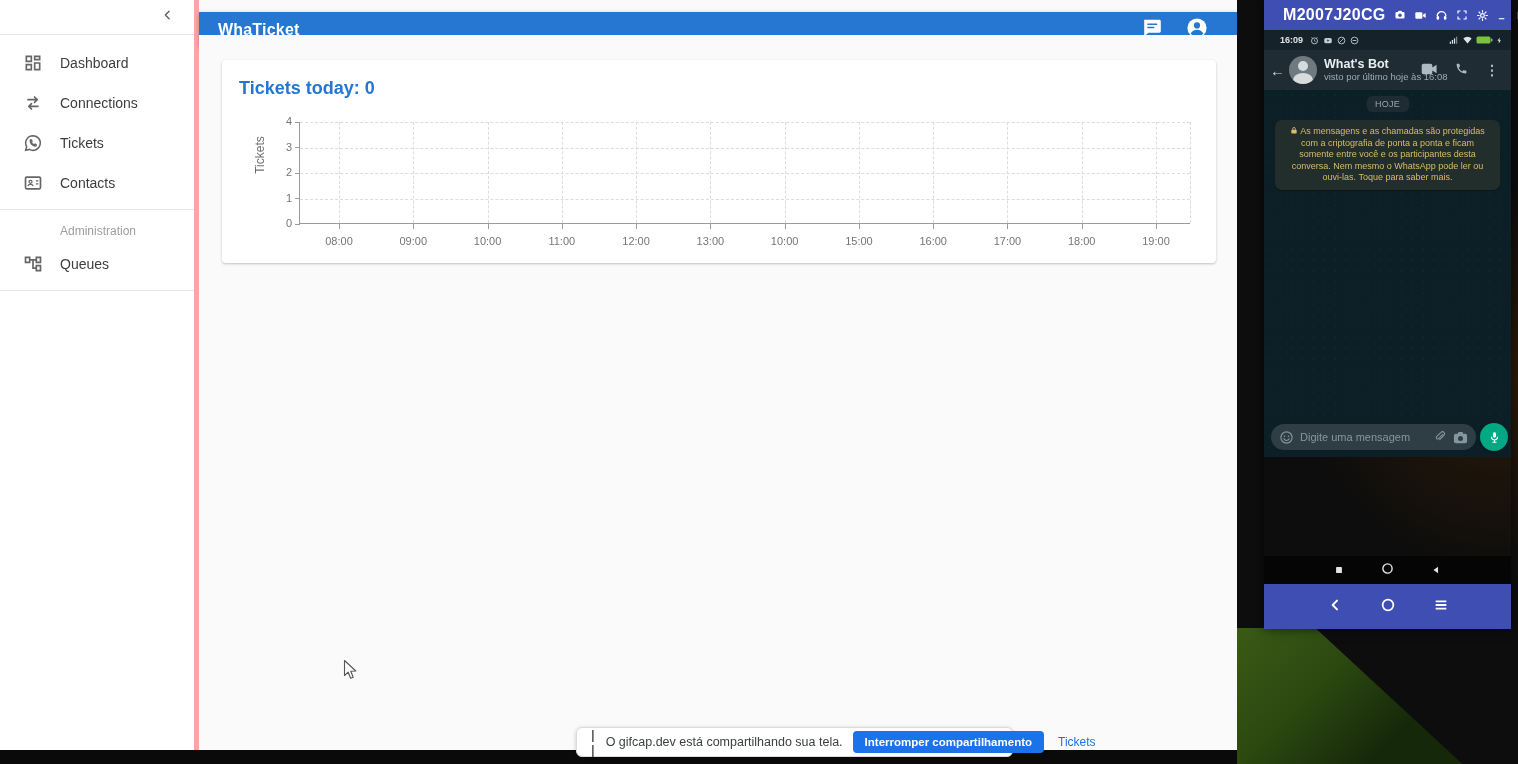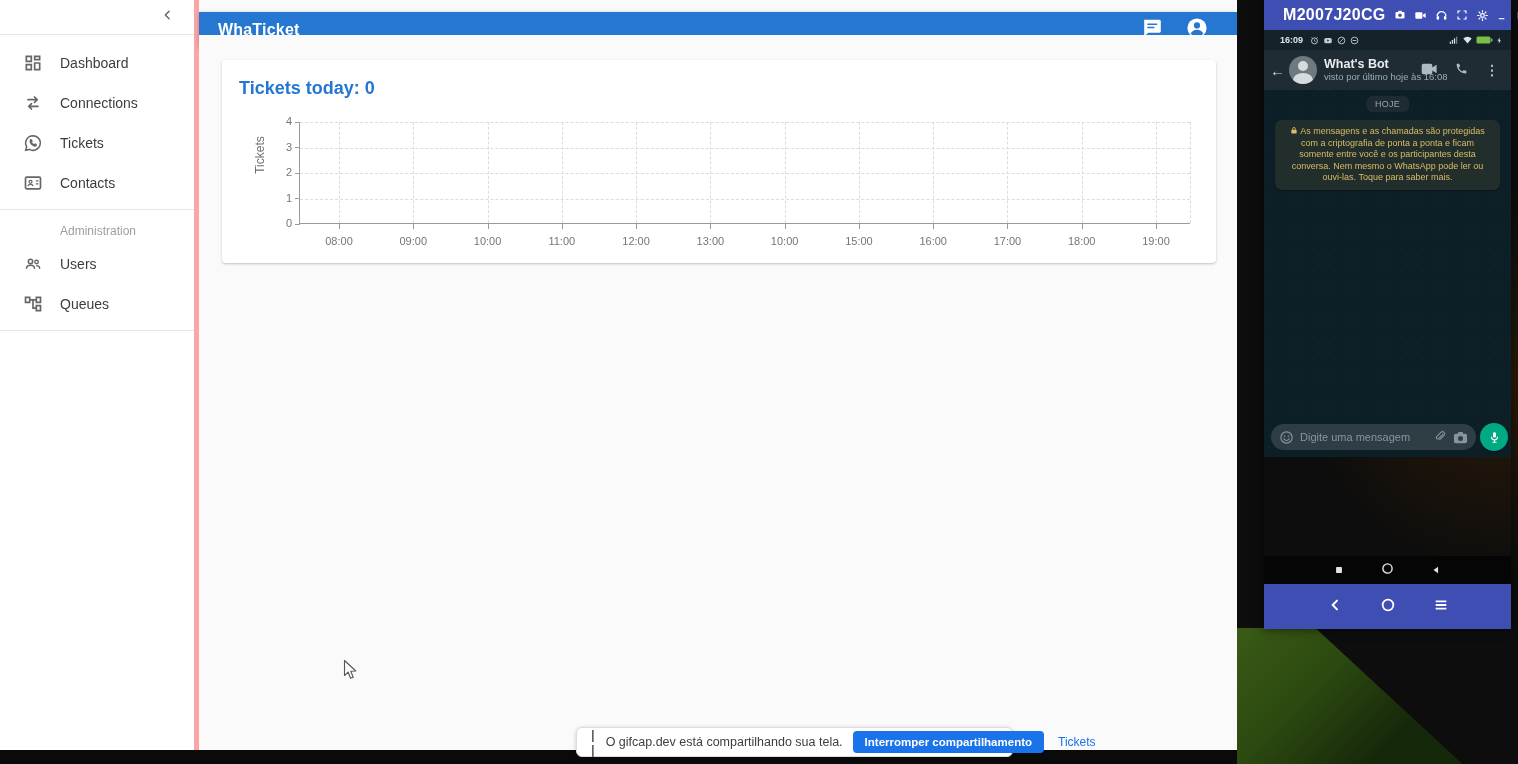--- a/index.html
+++ b/index.html
@@ -135,31 +135,20 @@
               </svg>
           </span>
           <span class="nav-label">Contacts</span>
         </div>
       </div>
 
       <div class="nav-divider"></div>
       <div class="nav-section">Administration</div>
 
       <div>
-        <div class="nav-item">
-          <span class="nav-icon">
-            <svg width="20" height="20" viewBox="0 0 24 24">
-                <circle cx="9" cy="9" r="2.6" fill="none" stroke="#666" stroke-width="1.8"></circle>
-                <path fill="none" stroke="#666" stroke-width="1.8" stroke-linecap="round" d="M4.3 17.2c0-2.1 2.1-3.6 4.7-3.6s4.7 1.5 4.7 3.6"></path>
-                <circle cx="16.3" cy="9.6" r="2.1" fill="none" stroke="#666" stroke-width="1.6"></circle>
-                <path fill="none" stroke="#666" stroke-width="1.6" stroke-linecap="round" d="M16.4 13.9c2.1.3 3.6 1.6 3.6 3.3"></path>
-              </svg>
-          </span>
-          <span class="nav-label">Users</span>
-        </div>
         <div class="nav-item">
           <span class="nav-icon">
             <svg width="20" height="20" viewBox="0 0 24 24">
                 <path fill="#666" d="M22 11V3h-7v3H9V3H2v8h7V8h2v10h4v3h7v-8h-7v3h-2V8h2v3h7zM7 9H4V5h3v4zm10 6h3v4h-3v-4zm0-10h3v4h-3V5z"></path>
               </svg>
           </span>
           <span class="nav-label">Queues</span>
         </div>
       </div>
       <div class="nav-divider"></div>

